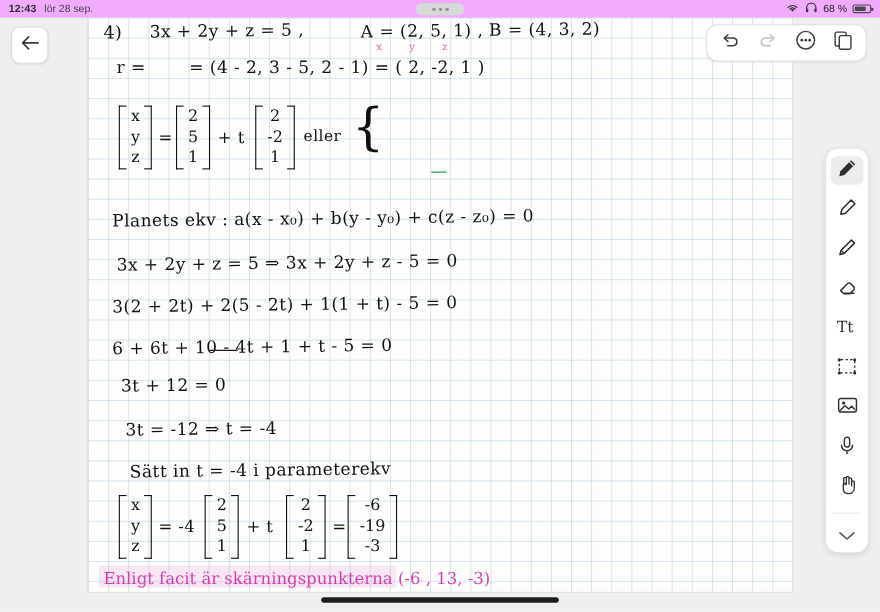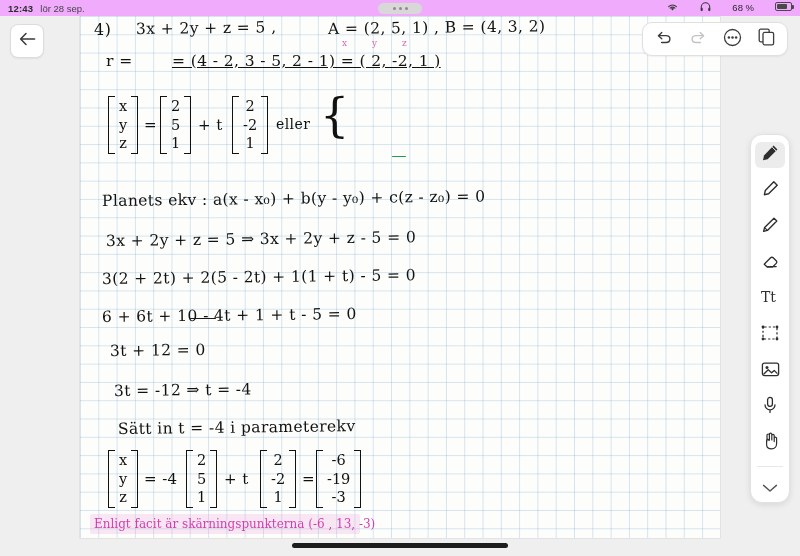--- a/index.html
+++ b/index.html
@@ -19,21 +19,21 @@
   .statusbar {
     position: absolute; top: 0; left: 0;
     width: 800px; height: 16px;
     display: flex; align-items: center;
     font-size: 9.5px; color: #2b2b2b;
     padding: 0 8px;
     background: #f0abfc;
     z-index: 40;
   }
   .statusbar .left { display: flex; align-items: center; gap: 7px; }
-  .statusbar .right { margin-left: auto; display: flex; align-items: flex-start; gap: 21px; }
+  .statusbar .right { margin-left: auto; display: flex; align-items: center; gap: 5px; }
   .statusbar .clock { font-weight: 600; letter-spacing: .2px; }
   .statusbar .date { color: #444; }
   .pill {
     position: absolute; left: 50%; top: 3px; transform: translateX(-50%);
     width: 44px; height: 11px; border-radius: 6px;
     background: #d8d8d8;
     display: flex; align-items: center; justify-content: center;
     gap: 3px;
   }
   .pill i { width: 3px; height: 3px; border-radius: 50%; background: #8c8c8c; display: block; }
@@ -171,21 +171,21 @@
 
   .strike {
     position: absolute; height: 1.4px; background: #1a1a1a; border-radius: 1px;
   }
   .strike.g { background: #1f9e4a; }
 
   .facit {
     position: absolute;
     left: 96px; top: 518px;
     font-family: "DejaVu Serif", serif;
-    font-size: 12px;
+    font-size: 15px;
     color: #d43fae;
     background: rgba(255,255,255,0);
   }
   .facit-hl {
     position: absolute; left: 92px; top: 514px;
     width: 266px; height: 19px;
     background: rgba(230,150,215,0.22);
     border-radius: 2px;
   }
 
@@ -280,21 +280,21 @@
     </div>
   </div>
 
   <div class="paper">
 
     <div class="hw line slant" style="left:14px; top:4px; font-size:16px;">4)</div>
     <div class="hw line slant" style="left:56px; top:4px;">3x + 2y + z = 5 ,</div>
     <div class="hw line slant" style="left:248px; top:4px;">A = (2, 5, 1) ,   B = (4, 3, 2)</div>
 
     <div class="hw line" style="left:26px; top:36px;">r =</div>
-    <div class="hw line" style="left:92px; top:36px;text-decoration:underline;">= (4 - 2, 3 - 5, 2 - 1) = ( 2, -2, 1 )</div>
+    <div class="hw line" style="left:92px; top:36px;">= (4 - 2, 3 - 5, 2 - 1) = ( 2, -2, 1 )</div>
     <div class="hw" style="left:262px; top:22px; font-size:9px; color:#d46ab8;">x</div>
     <div class="hw" style="left:292px; top:22px; font-size:9px; color:#d46ab8;">y</div>
     <div class="hw" style="left:322px; top:22px; font-size:9px; color:#d46ab8;">z</div>
 
     <div class="mat" style="left:28px; top:80px;">
       <span class="brk l"></span>
       <span class="col">
         <span>x</span>
         <span>y</span>
         <span>z</span>

